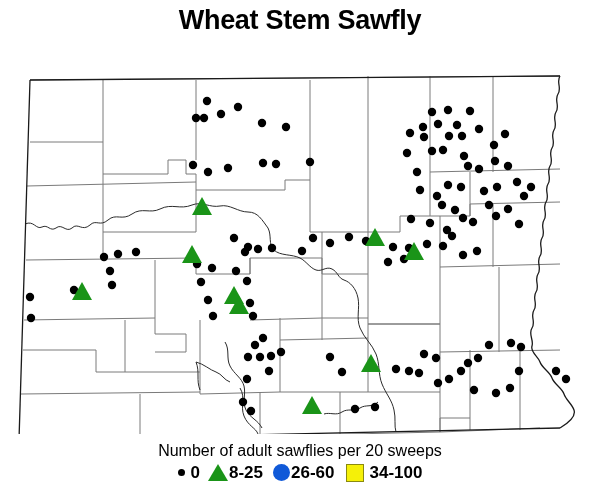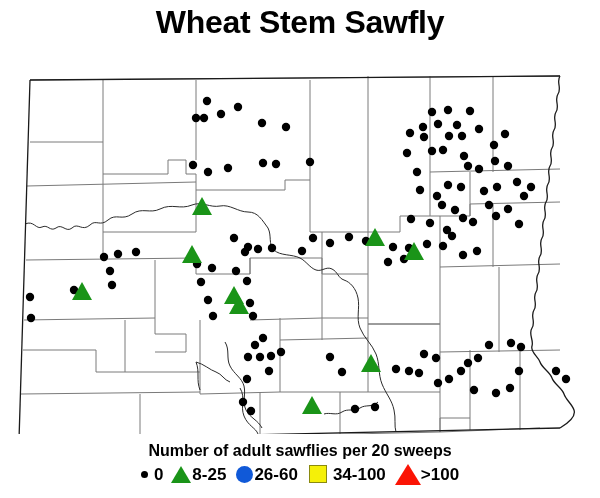--- a/index.html
+++ b/index.html
@@ -6,36 +6,36 @@
   body{
     width:600px;height:498px;position:relative;overflow:hidden;
     font-family:"Liberation Sans", sans-serif;
     color:#000;
   }
   #page{position:absolute;inset:0;background:#fff;}
 
   
   .title-block{position:absolute;left:0;top:6px;width:600px;text-align:center;}
   .title-main{
-    font-size:32px;font-weight:bold;letter-spacing:-0.3px;line-height:1.05;
+    font-size:27px;font-weight:bold;letter-spacing:-0.3px;line-height:1.05;
     font-family:"Liberation Sans", sans-serif;
   }
   .title-sub{
     font-size:19px;font-weight:bold;margin-top:3px;line-height:1.05;
     font-family:"Liberation Sans", sans-serif;
   }
 
   
   #map-wrap{position:absolute;left:0;top:62px;width:600px;height:372px;}
   #map-svg{display:block;width:600px;height:372px;}
 
   
   #legend{position:absolute;left:0;top:442px;width:600px;text-align:center;}
   .legend-title{
-    font-size:16px;font-weight:bold;line-height:1.1;
+    font-size:16px;font-weight:normal;line-height:1.1;
     font-family:"Liberation Sans", sans-serif;
   }
   .legend-row{
     margin-top:4px;display:flex;flex-direction:row;align-items:center;
     justify-content:center;gap:0px;
   }
   .legend-item{display:flex;flex-direction:row;align-items:center;}
   .legend-label{
     font-size:17px;font-weight:bold;line-height:1;
     font-family:"Liberation Sans", sans-serif;white-space:nowrap;
@@ -329,21 +329,17 @@
       <div class="legend-item">
         <span class="sym sym-circ-blue"></span>
         <span class="legend-label">26-60</span>
       </div>
 
       <div class="legend-item">
         <span class="sym sym-square-yellow"></span>
         <span class="legend-label">34-100</span>
       </div>
 
-      <div class="legend-item">
-        <span class="sym sym-tri-red"></span>
-        <span class="legend-label">&gt;100</span>
-      </div>
 
     </div>
   </div>
 
 </div>
 
 </body></html>

